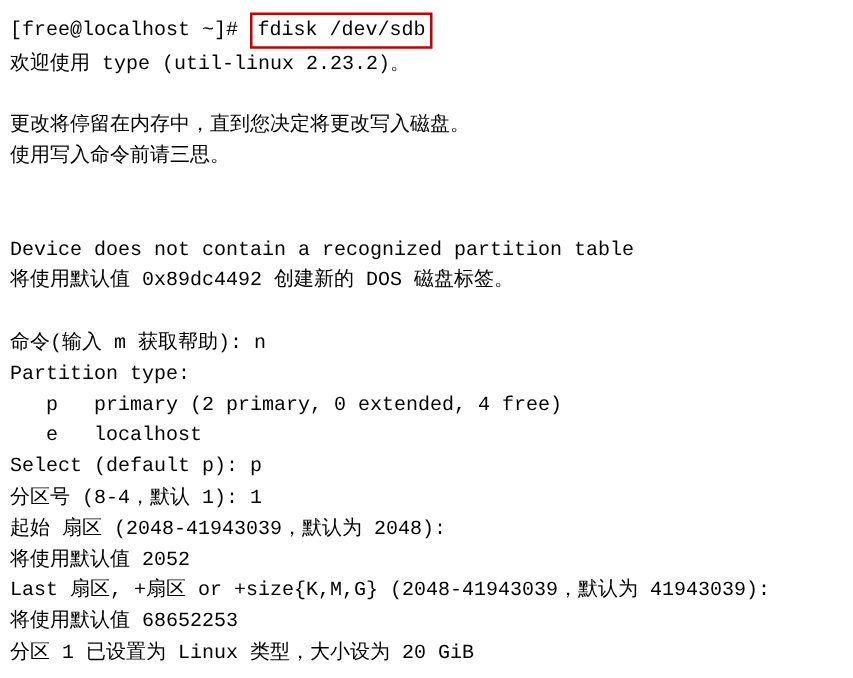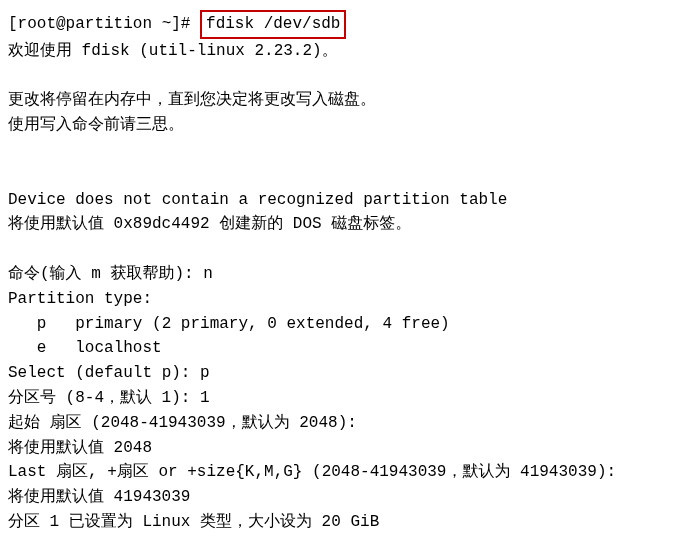--- a/index.html
+++ b/index.html
@@ -26,34 +26,34 @@
     }
     .boxed {
       border: 2px solid #c40000;
       padding: 0 4px;
       display: inline-block;
     }
   </style>
 </head>
 <body>
 
-<div class="line"><span>[root@partition ~]# </span><span class="boxed">fdisk /dev/sdb</span></div>
-<div class="line">欢迎使用 fdisk (util-linux 2.23.2)。</div>
+<div class="line"><span>[free@localhost ~]# </span><span class="boxed">fdisk /dev/sdb</span></div>
+<div class="line">欢迎使用 type (util-linux 2.23.2)。</div>
 <div class="blank"></div>
 <div class="line">更改将停留在内存中，直到您决定将更改写入磁盘。</div>
 <div class="line">使用写入命令前请三思。</div>
 <div class="blank"></div>
 <div class="blank"></div>
 <div class="line">Device does not contain a recognized partition table</div>
 <div class="line">将使用默认值 0x89dc4492 创建新的 DOS 磁盘标签。</div>
 <div class="blank"></div>
 <div class="line">命令(输入 m 获取帮助): n</div>
 <div class="line">Partition type:</div>
 <div class="line">   p   primary (2 primary, 0 extended, 4 free)</div>
 <div class="line">   e   localhost</div>
 <div class="line">Select (default p): p</div>
 <div class="line">分区号 (8-4，默认 1): 1</div>
 <div class="line">起始 扇区 (2048-41943039，默认为 2048):</div>
-<div class="line">将使用默认值 2048</div>
+<div class="line">将使用默认值 2052</div>
 <div class="line">Last 扇区, +扇区 or +size{K,M,G} (2048-41943039，默认为 41943039):</div>
-<div class="line">将使用默认值 41943039</div>
+<div class="line">将使用默认值 68652253</div>
 <div class="line">分区 1 已设置为 Linux 类型，大小设为 20 GiB</div>
 <div class="blank"></div>
 
 </body></html>

